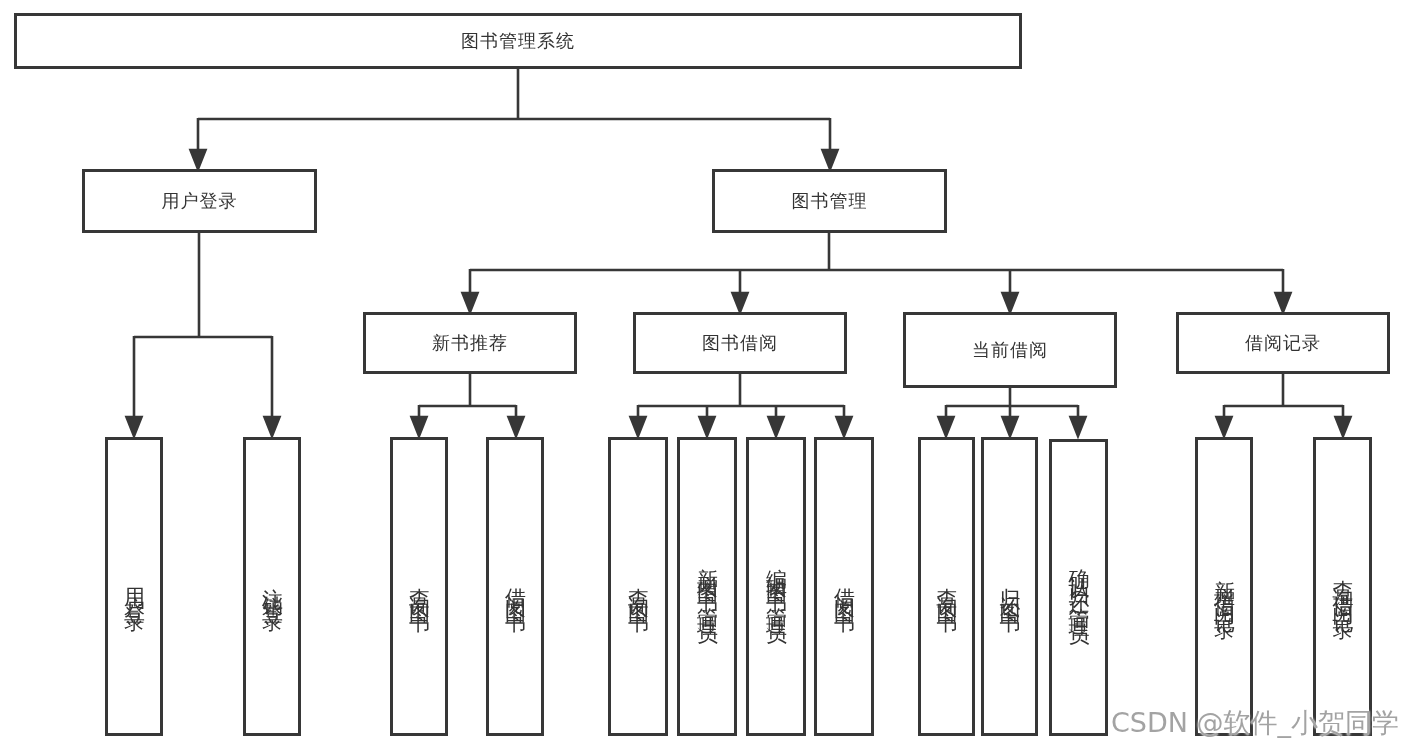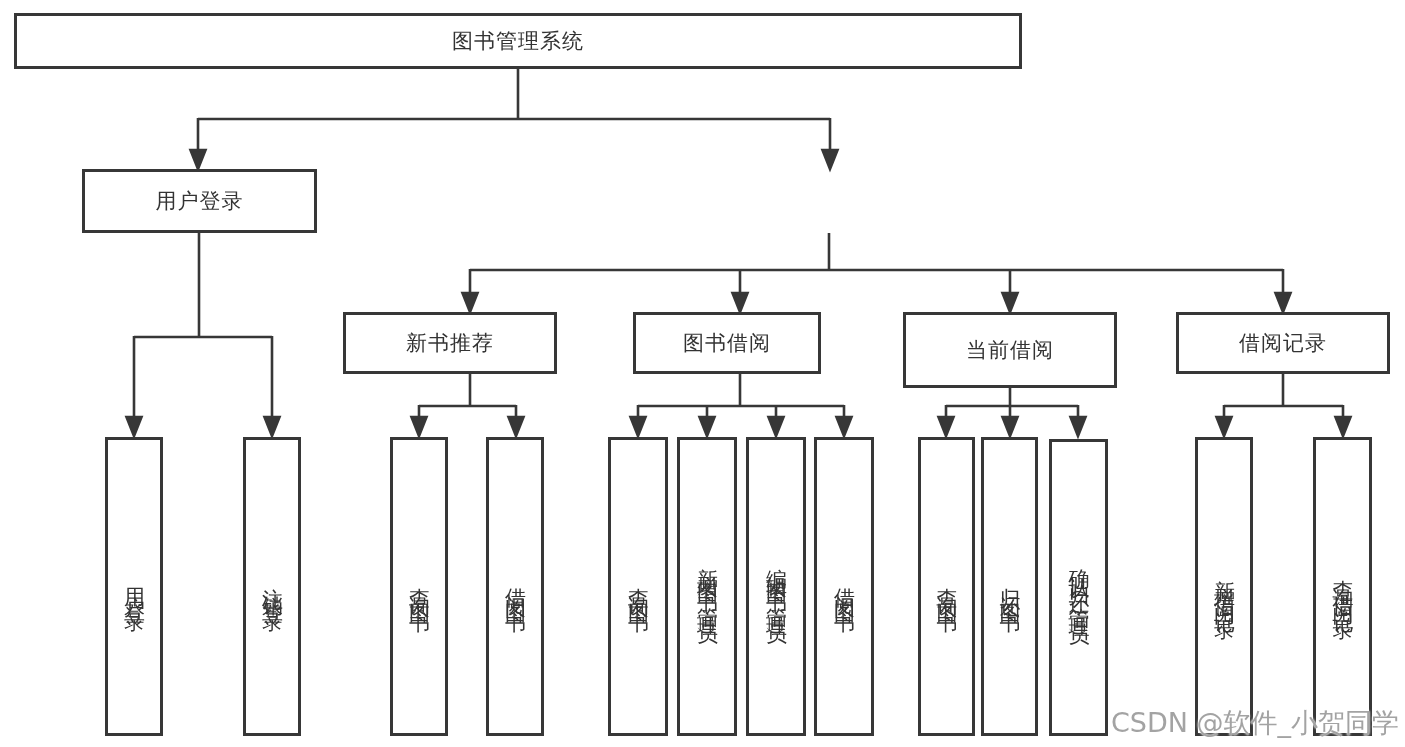--- a/index.html
+++ b/index.html
@@ -27,21 +27,21 @@
     box-sizing: border-box;
     background: #ffffff;
     border: 3px solid #373737;
     display: flex;
     align-items: center;
     justify-content: center;
     color: #333333;
     z-index: 2;
   }
   .hnode {
-    font-size: 21px;
+    font-size: 18px;
     letter-spacing: 1px;
     white-space: nowrap;
   }
   .leaf span {
     writing-mode: vertical-rl;
     text-orientation: mixed;
     font-size: 21px;
     line-height: 1;
     letter-spacing: 8px;
     color: #333333;
@@ -140,25 +140,28 @@
     </g>
   </svg>
 
   <div class="node hnode" style="left:14px; top:13px; width:1008px; height:56px;">
     <span>图书管理系统</span>
   </div>
 
   <div class="node hnode" style="left:82px; top:169px; width:235px; height:64px;">
     <span>用户登录</span>
   </div>
-
-  <div class="node hnode" style="left:343px; top:312px; width:214px; height:62px;">
+  <div class="node hnode" style="left:712px; top:169px; width:235px; height:64px;">
+    <span>图书管理</span>
+  </div>
+
+  <div class="node hnode" style="left:363px; top:312px; width:214px; height:62px;">
     <span>新书推荐</span>
   </div>
-  <div class="node hnode" style="left:633px; top:312px; width:188px; height:62px;text-align:right;">
+  <div class="node hnode" style="left:633px; top:312px; width:214px; height:62px;text-align:right;">
     <span>图书借阅</span>
   </div>
   <div class="node hnode" style="left:903px; top:312px; width:214px; height:76px;">
     <span>当前借阅</span>
   </div>
   <div class="node hnode" style="left:1176px; top:312px; width:214px; height:62px;">
     <span>借阅记录</span>
   </div>
 
   <div class="node leaf" style="left:105px; top:437px; width:58px; height:299px;">

